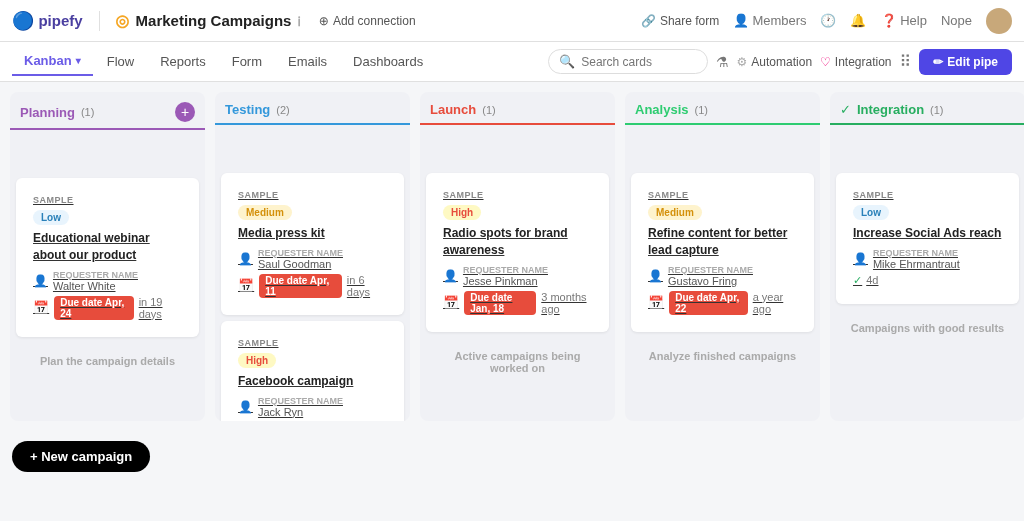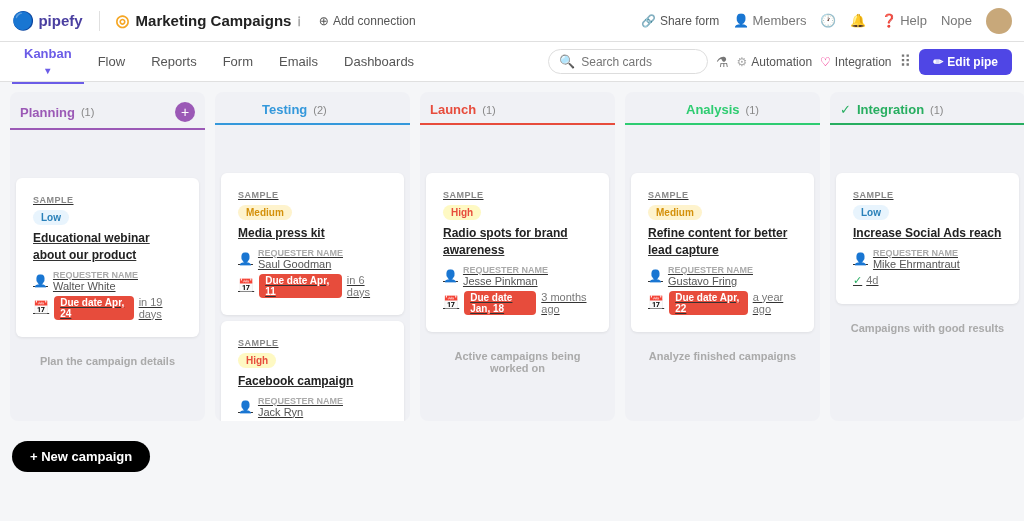--- a/index.html
+++ b/index.html
@@ -12,45 +12,45 @@
     .top-bar-title .info-icon { color: #aaa; font-size: 13px; cursor: pointer; }
     .top-bar-add { display: flex; align-items: center; gap: 4px; color: #555; font-size: 12px; cursor: pointer; padding: 4px 8px; border-radius: 4px; }
     .top-bar-right { margin-left: auto; display: flex; align-items: center; gap: 14px; }
     .top-bar-right .share-btn { display: flex; align-items: center; gap: 4px; font-size: 12px; color: #555; cursor: pointer; }
     .top-bar-right .icon-btn { color: #777; font-size: 13px; cursor: pointer; display: flex; align-items: center; gap: 3px; }
     .avatar { width: 26px; height: 26px; border-radius: 50%; background: #c8a87a; display: flex; align-items: center; justify-content: center; font-size: 11px; color: #fff; }
 
     
     .nav-bar { display: flex; align-items: center; height: 40px; background: #fff; border-bottom: 1px solid #e0e0e0; padding: 0 12px; gap: 2px; }
     .nav-item { padding: 6px 12px; font-size: 13px; color: #555; cursor: pointer; border-radius: 4px; display: flex; align-items: center; gap: 4px; }
-    .nav-item.active { color: #6b5ce7; border-bottom: 2px solid #6b5ce7; border-radius: 0; font-weight: 600; flex-direction: column; }
+    .nav-item.active { color: #6b5ce7; border-bottom: 2px solid #6b5ce7; border-radius: 0; font-weight: 600; }
     .nav-right { margin-left: auto; display: flex; align-items: center; gap: 8px; }
     .search-box { display: flex; align-items: center; border: 1px solid #ddd; border-radius: 20px; padding: 4px 10px; gap: 6px; background: #fff; width: 160px; }
     .search-box input { border: none; outline: none; font-size: 12px; width: 100%; color: #555; background: transparent; }
     .filter-icon { color: #777; cursor: pointer; font-size: 14px; }
     .automation-btn { display: flex; align-items: center; gap: 4px; font-size: 12px; color: #555; cursor: pointer; }
     .integration-btn { display: flex; align-items: center; gap: 4px; font-size: 12px; color: #555; cursor: pointer; }
     .grid-icon { color: #777; cursor: pointer; font-size: 16px; }
     .edit-pipe-btn { background: #4f46e5; color: #fff; border: none; border-radius: 6px; padding: 6px 14px; font-size: 12px; font-weight: 600; cursor: pointer; display: flex; align-items: center; gap: 4px; }
 
     
     .board { display: flex; gap: 10px; padding: 10px 10px; overflow-x: auto; height: calc(521px - 82px - 40px - 50px); background: #f5f6f8; }
 
     
     .column { min-width: 195px; max-width: 195px; background: #f0f1f5; border-radius: 8px; display: flex; flex-direction: column; flex-shrink: 0; gap: 42px; }
     .column-header { padding: 10px 10px 6px; display: flex; align-items: center; gap: 6px; border-bottom: 2px solid transparent; }
     .column-header.planning { border-bottom-color: #9b59b6; }
     .column-header.testing { border-bottom-color: #3498db; }
     .column-header.launch { border-bottom-color: #e74c3c; }
-    .column-header.analysis { border-bottom-color: #2ecc71; justify-content: center; }
+    .column-header.analysis { border-bottom-color: #2ecc71; }
     .column-header.successful { border-bottom-color: #27ae60; }
 
     .column-title { font-size: 13px; font-weight: 600; color: #333; }
     .column-title.planning { color: #9b59b6; }
-    .column-title.testing { color: #3498db; margin-left: 37px; }
+    .column-title.testing { color: #3498db; }
     .column-title.launch { color: #e74c3c; }
     .column-title.analysis { color: #2ecc71; }
     .column-title.successful { color: #27ae60; }
 
     .column-count { font-size: 11px; color: #888; }
     .column-add-btn { margin-left: auto; width: 20px; height: 20px; border-radius: 50%; background: #9b59b6; color: #fff; display: flex; align-items: center; justify-content: center; font-size: 14px; cursor: pointer; line-height: 1; }
     .column-body { padding: 6px; display: flex; flex-direction: column; gap: 6px; flex: 1; overflow-y: auto; }
 
     
     .card { background: #fff; border-radius: 6px; padding: 17px; box-shadow: 0 1px 3px rgba(0,0,0,0.08); cursor: pointer; text-decoration: underline; }

